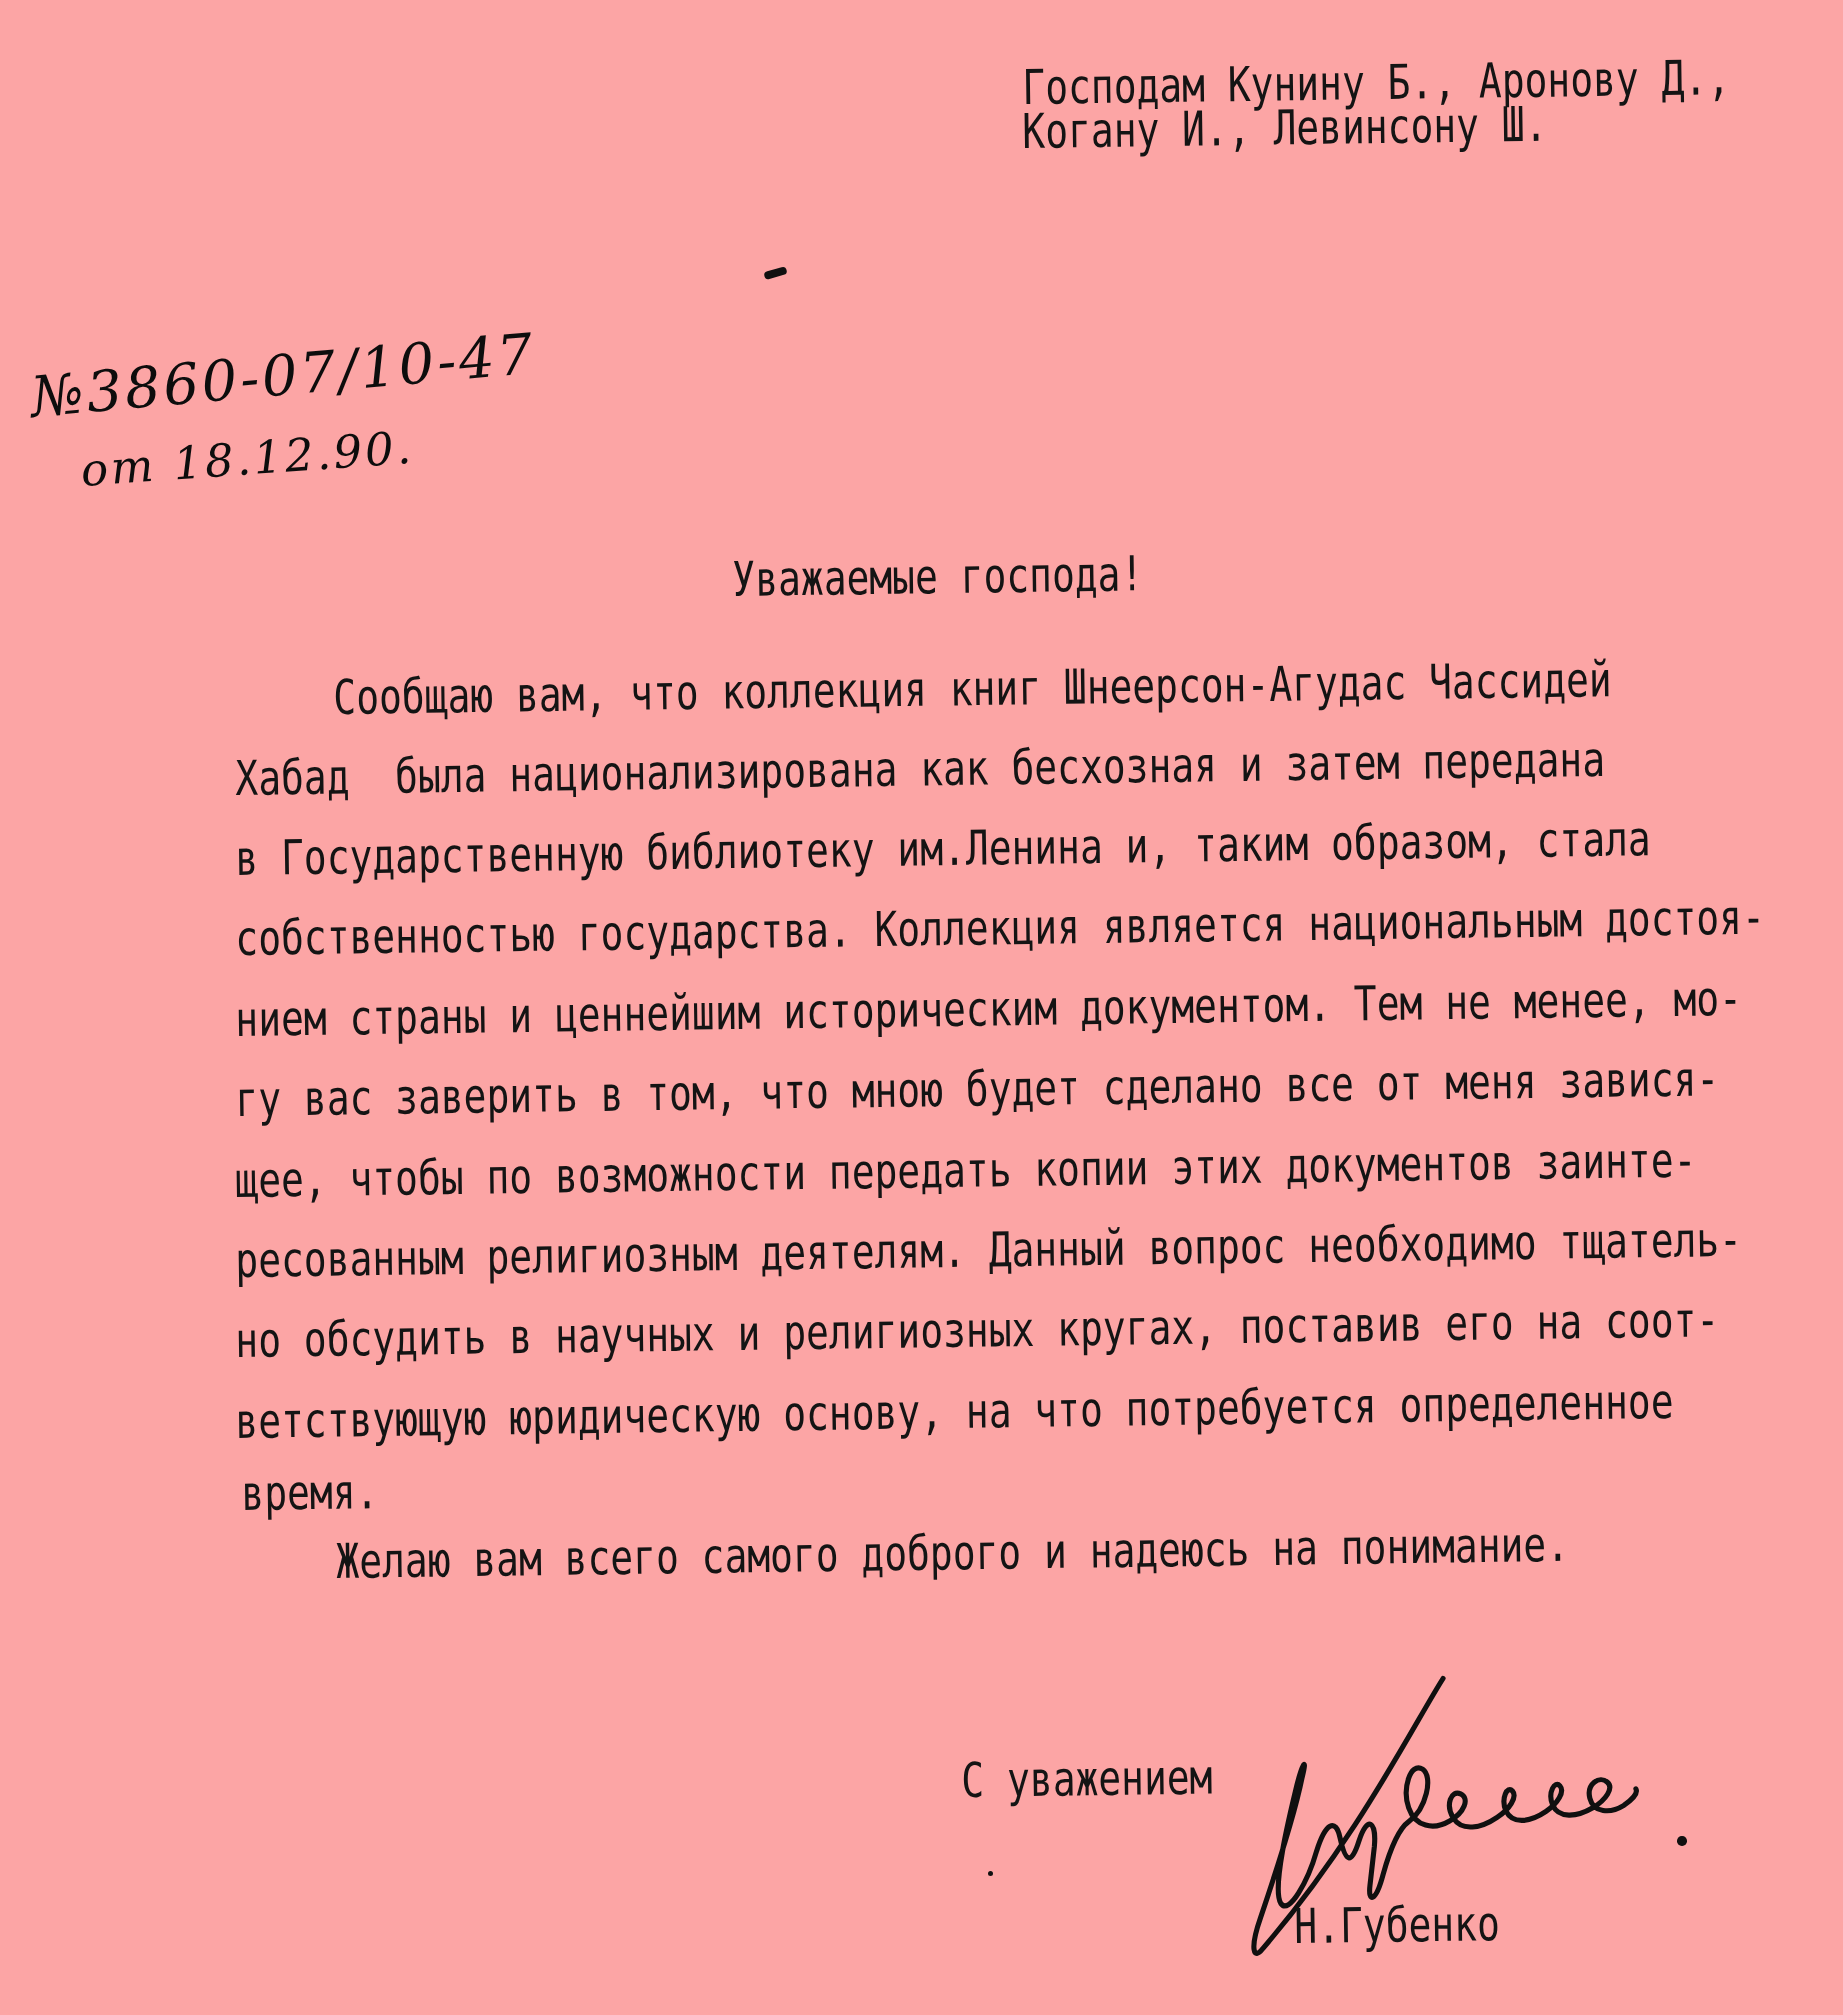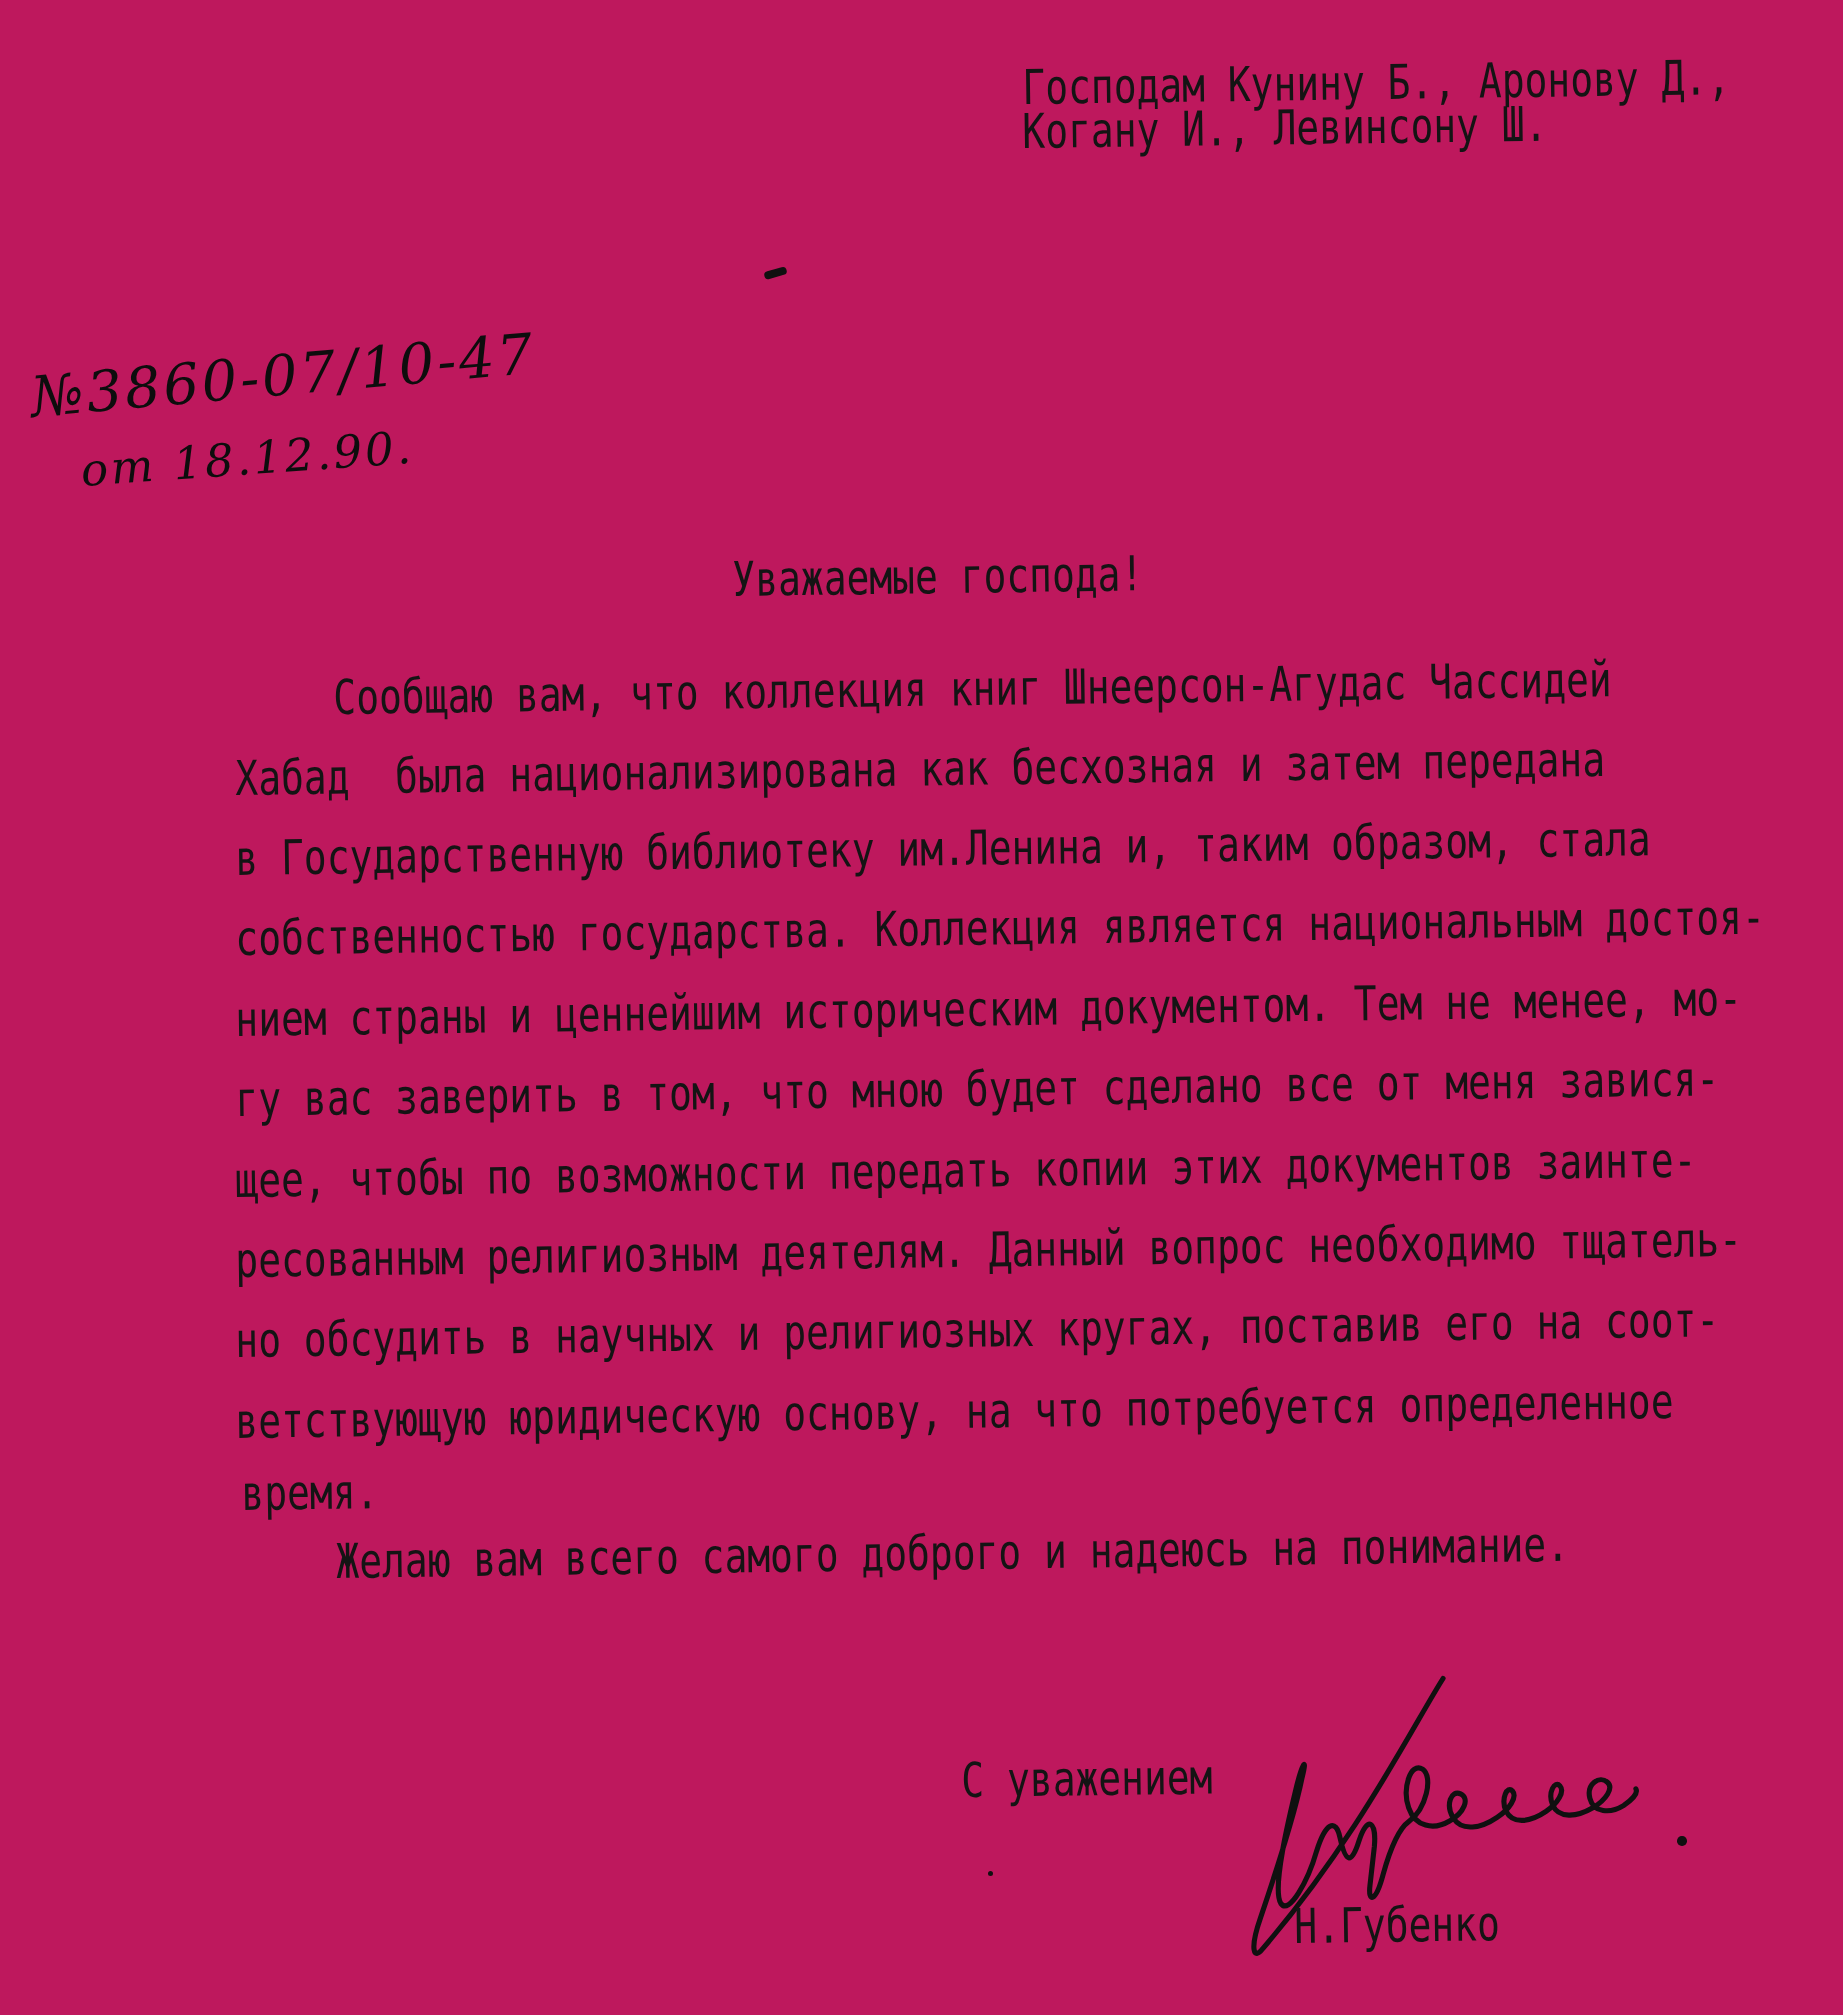--- a/index.html
+++ b/index.html
@@ -1,20 +1,20 @@
 <!DOCTYPE html>
 <html style="font-size:11.7px"><head>
 <meta charset="utf-8">
 <style>
   html, body { margin: 0; padding: 0; background: #e8e8e8; }
   .page {
     position: relative;
     width: 1843px;
     height: 2015px;
-    background: #be185d;
+    background: #fca5a5;
     overflow: hidden;
     font-family: "DejaVu Sans Mono", monospace;
   }
   
   .tw {
     position: absolute;
     font-family: "DejaVu Sans Mono", "Liberation Mono", monospace;
     font-size: 48px;
     line-height: 1;
     color: #141414;

